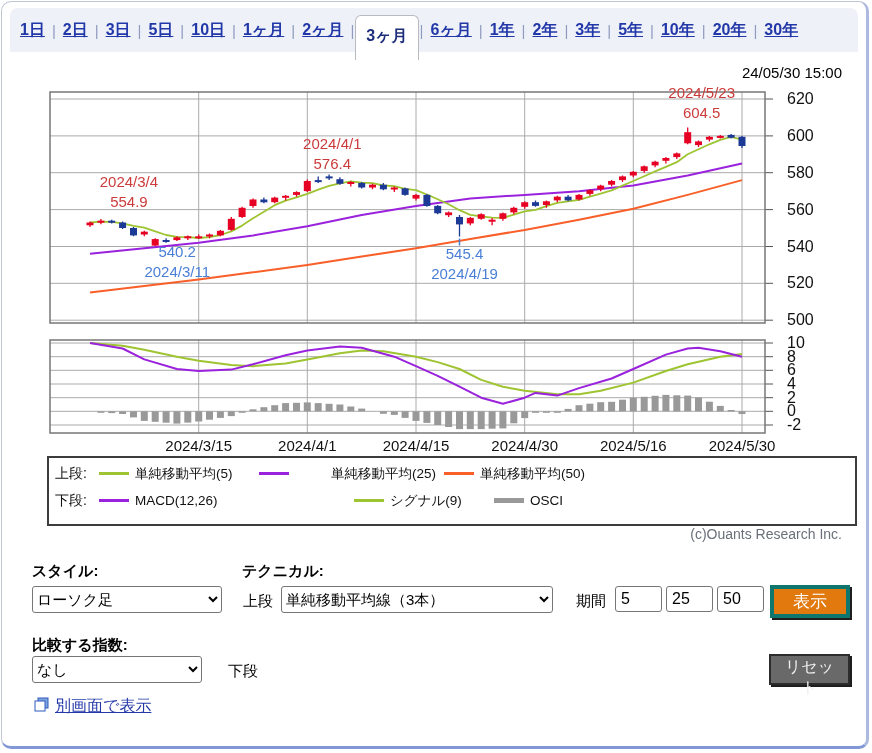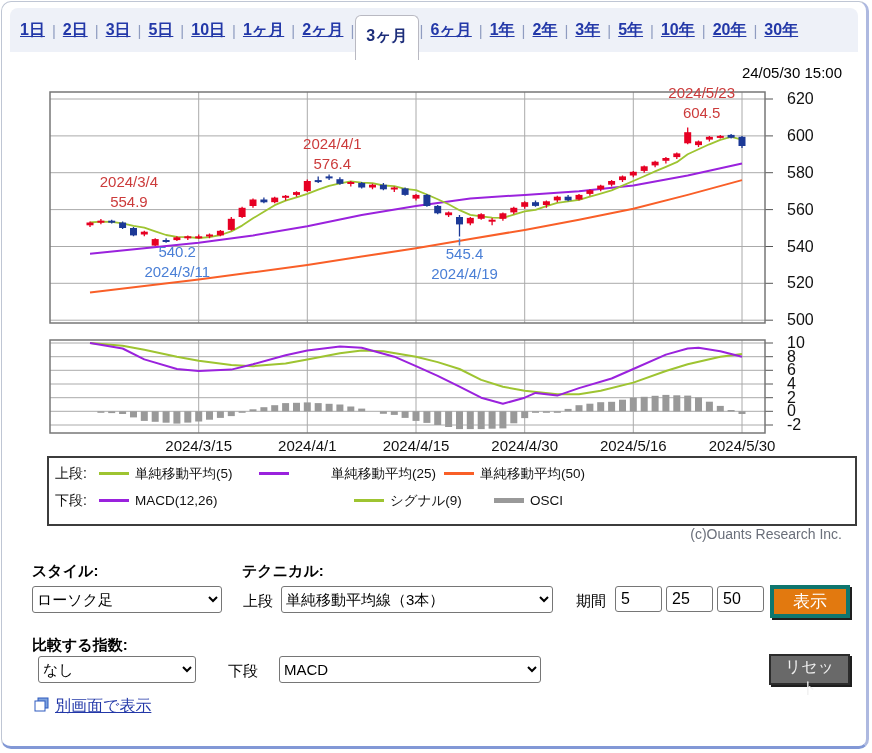--- a/index.html
+++ b/index.html
@@ -405,27 +405,24 @@
   <select class="ctl" style="left:279px;top:584px;width:272px;">
     <option>単純移動平均線（3本）</option>
   </select>
   <span class="ctl-text" style="left:574px;top:590px;">期間</span>
   <input class="period" style="left: 613px; top: 584px;" value="5">
   <input class="period" style="left: 664px; top: 584px;" value="25">
   <input class="period" style="left: 715px; top: 584px;" value="50">
   <button class="btn-show">表示</button>
 
   <span class="ctl-label" style="left:30px;top:634px;">比較する指数:</span>
-  <select class="ctl" style="left:36px;top:654px;width:158px;">
+  <select class="ctl" style="left:30px;top:654px;width:170px;">
     <option>なし</option>
   </select>
   <span class="ctl-text" style="left:226px;top:660px;">下段</span>
-  <select class="ctl" style="left:277px;top:654px;width:262px;">
-    <option>MACD</option>
-  </select>
 
   <button class="btn-reset">リセット</button>
 
   <div class="open-link">
     <span class="win-icon">
       <svg width="15" height="15" viewBox="0 0 15 15">
         <rect x="4" y="1" width="10" height="10" fill="#7fa3dd" stroke="#2f5bbf"></rect>
         <rect x="1" y="4" width="10" height="10" fill="#ffffff" stroke="#2f5bbf"></rect>
       </svg>
     </span>

